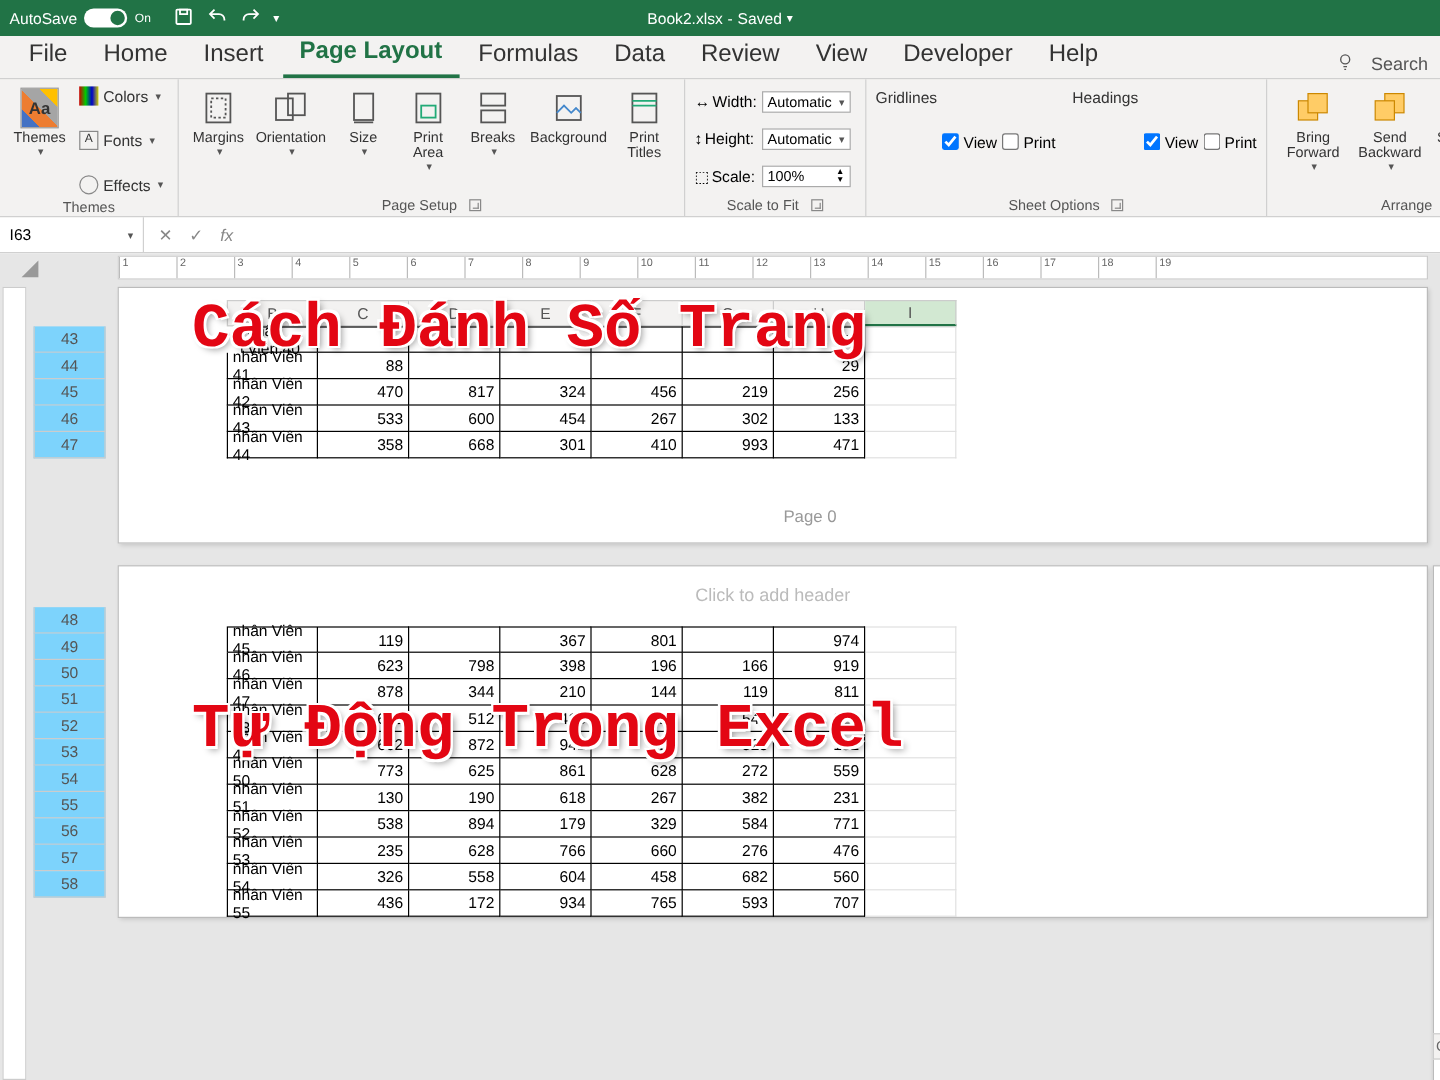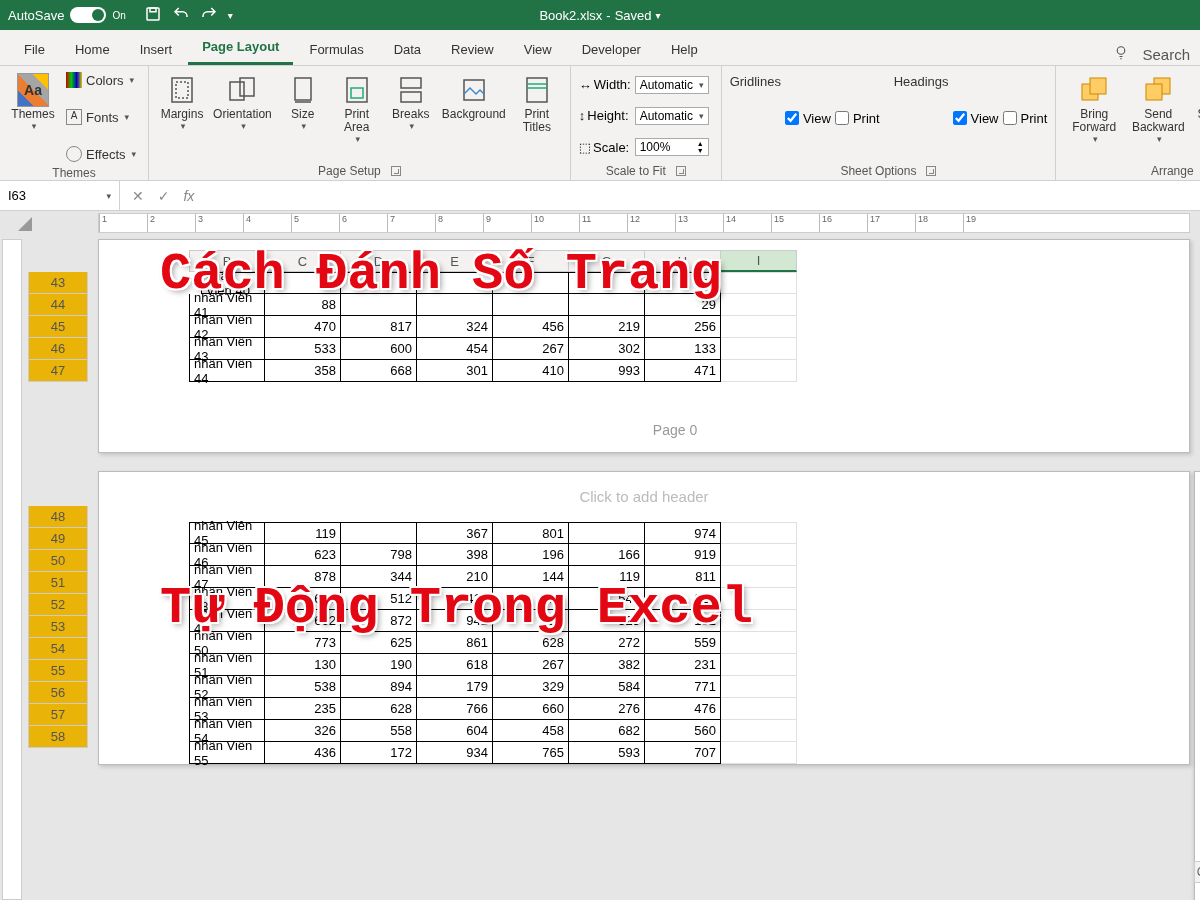--- a/index.html
+++ b/index.html
@@ -8,21 +8,21 @@
 .titlebar { background: #217346; height: 30px; display: flex; align-items: center; color: #fff; font-size: 13px; padding: 0 8px; }
 .titlebar .autosave { display: flex; align-items: center; gap: 6px; }
 .toggle { width: 36px; height: 16px; background: #fff; border-radius: 8px; position: relative; display: inline-block; }
 .toggle::after { content: ""; width: 12px; height: 12px; background: #217346; border-radius: 50%; position: absolute; right: 2px; top: 2px; }
 .titlebar .qat { display: flex; gap: 10px; margin-left: 18px; align-items: center; }
 .titlebar .qat svg { width: 18px; height: 18px; }
 .titlebar .doc-title { position: absolute; left: 50%; transform: translateX(-50%); display: flex; align-items: center; gap: 4px; }
 .titlebar .doc-title span:last-child { font-size: 10px; }
 
 .tabs { background: #f3f2f1; height: 36px; display: flex; align-items: flex-end; padding: 0 10px; gap: 2px; border-bottom: 1px solid #d0d0d0; position: relative; }
-.tab { padding: 8px 14px; font-size: 13px; color: #333; cursor: pointer; text-align: center; }
+.tab { padding: 8px 14px; font-size: 20px; color: #333; cursor: pointer; text-align: center; }
 .tab.active { border-bottom: 3px solid #217346; color: #217346; font-weight: 600; }
 .tabs .right { position: absolute; right: 10px; display: flex; align-items: center; gap: 12px; }
 .tabs .right svg { width: 18px; height: 18px; }
 .search-label { color: #555; font-size: 15px; }
 
 .ribbon { background: #f3f2f1; height: 115px; display: flex; border-bottom: 1px solid #d0d0d0; }
 .group { border-right: 1px solid #d0d0d0; padding: 4px 8px 2px 8px; display: flex; flex-direction: column; }
 .group-body { flex: 1; display: flex; gap: 4px; }
 .group-label { text-align: center; font-size: 12px; color: #555; padding-top: 2px; display: flex; justify-content: center; align-items: center; gap: 6px; }
 .dialog-launcher { width: 10px; height: 10px; border: 1px solid #888; margin-left: 4px; display: inline-block; position: relative; }
@@ -56,21 +56,21 @@
 .fx-icons span { font-size: 14px; }
 .fx-input { flex: 1; padding: 0 8px; font-size: 13px; }
 
 .workspace { background: #e6e6e6; height: 689px; position: relative; overflow: hidden; }
 .corner-triangle { position: absolute; left: 18px; top: 6px; width: 0; height: 0; border-left: 14px solid transparent; border-bottom: 14px solid #999; }
 .ruler-h { position: absolute; top: 2px; left: 98px; right: 10px; height: 20px; background: #fff; border: 1px solid #ccc; font-size: 9px; color: #666; overflow: hidden; }
 .ruler-h-ticks { display: flex; height: 100%; }
 .ruler-h-ticks div { width: 48px; border-left: 1px solid #bbb; padding-left: 2px; display: flex; align-items: flex-start; }
 .ruler-v { position: absolute; top: 28px; left: 2px; width: 20px; bottom: 0; background: #fff; border: 1px solid #ccc; }
 .page-rows { position: absolute; left: 28px; top: 28px; width: 60px; }
-.page-rows .rn { height: 22px; background: #eab308; border: 1px solid #ccc; border-top: none; font-size: 13px; color: #555; display: flex; align-items: center; justify-content: center; }
+.page-rows .rn { height: 22px; background: #7dd3fc; border: 1px solid #ccc; border-top: none; font-size: 13px; color: #555; display: flex; align-items: center; justify-content: center; }
 .page-rows .gap { height: 60px; }
 
 .page-area { position: absolute; left: 98px; top: 28px; right: 10px; }
 .page { background: #fff; border: 1px solid #bbb; box-shadow: 2px 2px 4px rgba(0,0,0,0.15); margin-bottom: 18px; position: relative; padding: 10px 28px 14px 90px; }
 .page2 { padding: 50px 43px 0 90px; }
 
 .col-headers { display: grid; grid-template-columns: 76px repeat(7,76px); }
 .col-headers div { height: 22px; background: #f3f2f1; border: 1px solid #ccc; border-left: none; font-size: 13px; color: #555; display: flex; align-items: center; justify-content: center; }
 .col-headers div:first-child { border-left: 1px solid #ccc; }
 .col-headers div.sel { background: #d2e8d2; border-bottom: 2px solid #217346; }

